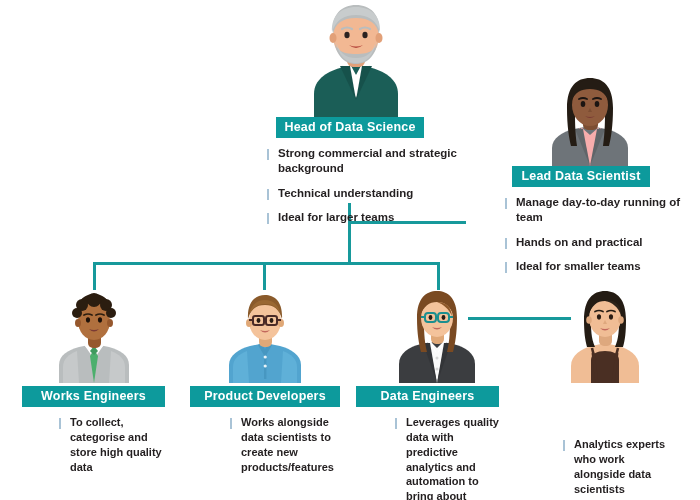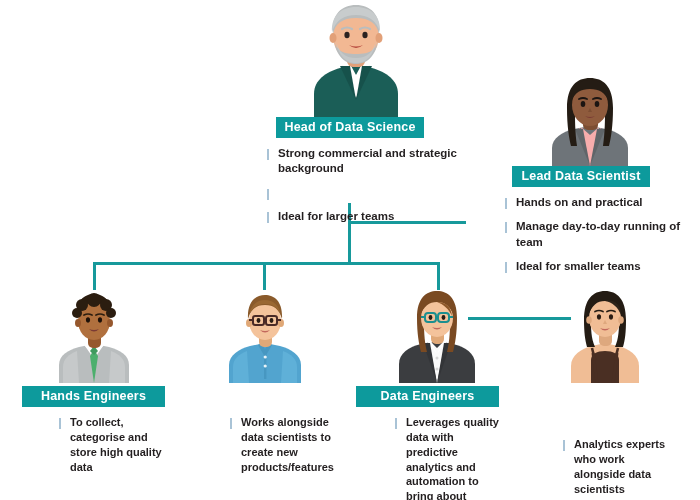--- a/index.html
+++ b/index.html
@@ -87,20 +87,21 @@
   <div class="badge" style="left:276px;top:117px;width:148px;height:21px;">
     <span>Head of Data Science</span>
   </div>
   <div class="blist" style="left:224px;top:146px;width:270px;">
     <div class="brow">
       <span class="bmark"></span>
       <span class="btext">Strong commercial and strategic background</span>
     </div>
     <div class="brow">
       <span class="bmark"></span>
+      <span class="btext">Technical understanding</span>
     </div>
     <div class="brow">
       <span class="bmark"></span>
       <span class="btext">Ideal for larger teams</span>
     </div>
   </div>
 
   <div class="avatar" style="left:543px;top:78px;">
     <svg width="94" height="88" viewBox="0 0 94 88" aria-hidden="true">
 
@@ -129,25 +130,25 @@
       <path d="M47 30 L45 34 H49 Z" fill="#7d4e33"></path>
       <path d="M42 38 Q47 42 52 38 Q47 40 42 38 Z" fill="#7a3a34"></path>
     </svg>
   </div>
   <div class="badge" style="left:512px;top:166px;width:138px;height:21px;">
     <span>Lead Data Scientist</span>
   </div>
   <div class="blist" style="left:462px;top:195px;width:238px;">
     <div class="brow">
       <span class="bmark"></span>
+      <span class="btext">Manage day-to-day running of team</span>
+    </div>
+    <div class="brow">
+      <span class="bmark"></span>
       <span class="btext">Hands on and practical</span>
-    </div>
-    <div class="brow">
-      <span class="bmark"></span>
-      <span class="btext">Manage day-to-day running of team</span>
     </div>
     <div class="brow">
       <span class="bmark"></span>
       <span class="btext">Ideal for smaller teams</span>
     </div>
   </div>
 
   <div class="avatar" style="left:55px;top:293px;">
     <svg width="78" height="90" viewBox="0 0 78 90" aria-hidden="true">
 
@@ -179,21 +180,21 @@
       <ellipse cx="33" cy="27" rx="2.1" ry="2.7" fill="#1c1008"></ellipse>
       <ellipse cx="45" cy="27" rx="2.1" ry="2.7" fill="#1c1008"></ellipse>
 
       <path d="M29 22 Q33 20 37 22" stroke="#2b1d10" stroke-width="1.7" fill="none" stroke-linecap="round"></path>
       <path d="M41 22 Q45 20 49 22" stroke="#2b1d10" stroke-width="1.7" fill="none" stroke-linecap="round"></path>
 
       <path d="M34 36 Q39 41 44 36 Q39 38 34 36 Z" fill="#7a3a34"></path>
     </svg>
   </div>
   <div class="badge" style="left:22px;top:386px;width:143px;height:21px;">
-    <span>Hands Engineers</span>
+    <span>Works Engineers</span>
   </div>
   <div class="blist compact" style="left:16px;top:415px;width:158px;">
     <div class="brow">
       <span class="bmark"></span>
       <span class="btext">To collect, categorise and store high quality data</span>
     </div>
   </div>
 
   <div class="avatar" style="left:226px;top:293px;">
     <svg width="78" height="90" viewBox="0 0 78 90" aria-hidden="true">
@@ -222,20 +223,23 @@
       <path d="M38 27.5 H40" stroke="#4a2a26" stroke-width="2"></path>
       <path d="M27 27 H23" stroke="#4a2a26" stroke-width="2"></path>
       <path d="M51 27 H55" stroke="#4a2a26" stroke-width="2"></path>
 
       <ellipse cx="32.5" cy="27.5" rx="1.9" ry="2.4" fill="#2a1c14"></ellipse>
       <ellipse cx="45.5" cy="27.5" rx="1.9" ry="2.4" fill="#2a1c14"></ellipse>
 
       <path d="M34 37 Q39 42 44 37 Q39 39 34 37 Z" fill="#c2685c"></path>
     </svg>
   </div>
+  <div class="badge" style="left:190px;top:386px;width:150px;height:21px;">
+    <span>Product Developers</span>
+  </div>
   <div class="blist compact" style="left:187px;top:415px;width:152px;">
     <div class="brow">
       <span class="bmark"></span>
       <span class="btext">Works alongside data scientists to create new products/features</span>
     </div>
   </div>
 
   <div class="avatar" style="left:395px;top:290px;">
     <svg width="84" height="93" viewBox="0 0 84 93" aria-hidden="true">
 

